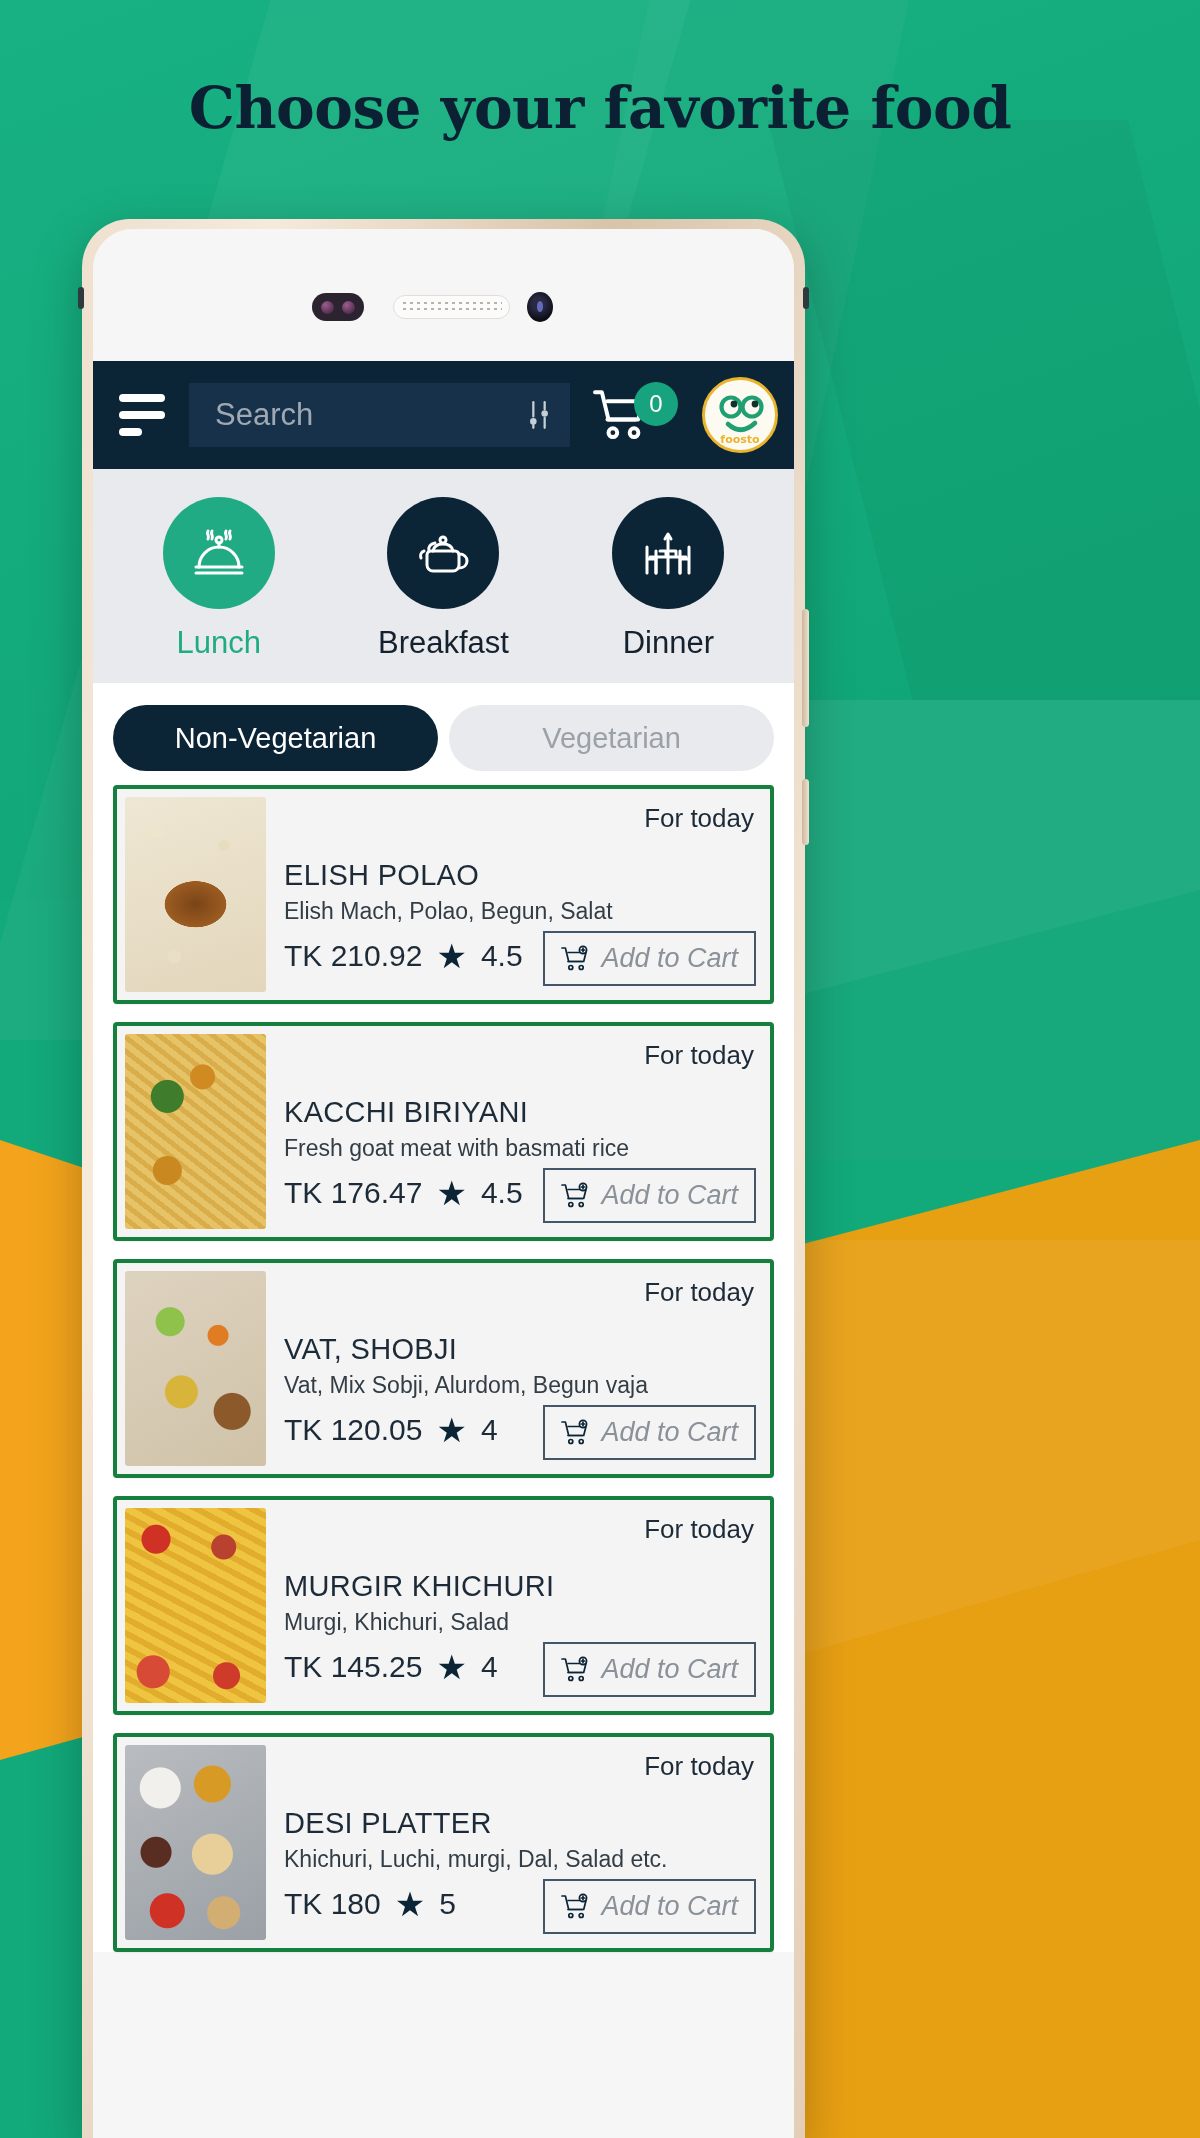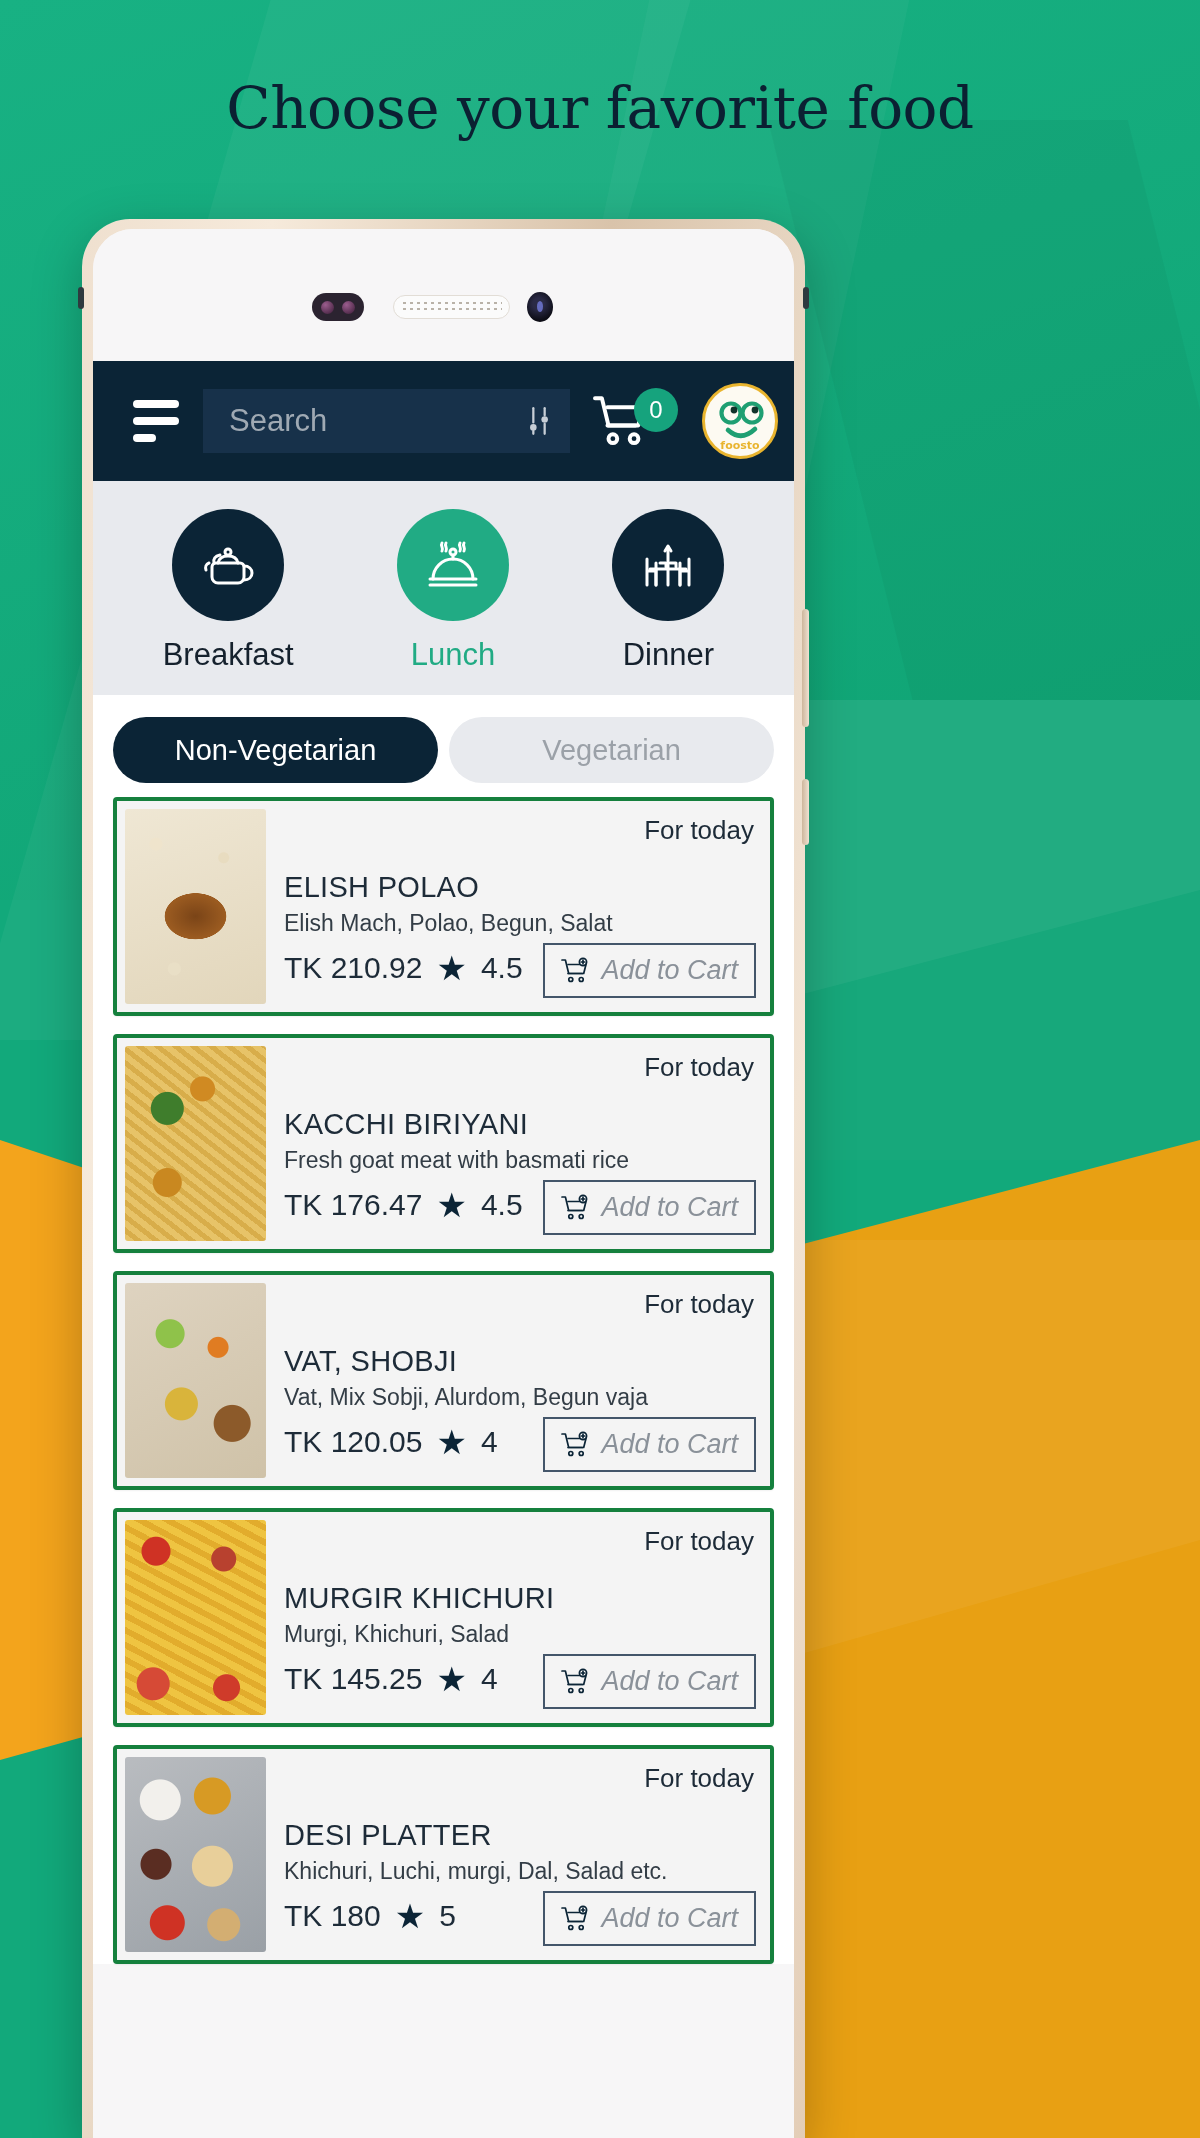--- a/index.html
+++ b/index.html
@@ -65,21 +65,21 @@
     right:0; top:1240px; width:420px; height:420px;
     background:rgba(255,255,255,0.05);
     clip-path:polygon(0 0, 420px 0, 420px 300px, 0 420px);
   }
 
   
   .headline {
     position:absolute; top:74px; left:0; width:1200px;
     text-align:center;
     font-family:"DejaVu Serif", serif;
-    font-weight:normal;
+    font-weight:bold;
     font-size:58px;
     letter-spacing:-0.5px;
     color:#0b2032;
     z-index:6;
   }
 
   
   .phone {
     position:absolute;
     left:82px; top:219px;
@@ -151,23 +151,23 @@
     width:6px; height:11px; border-radius:50%;
     background:rgba(120,130,230,0.75);
   }
 
   
   .app { background:#fff; }
 
   
   .appbar {
     background:#0b2436;
-    height:120px;
+    height:108px;
     display:flex; align-items:center;
-    padding:0 16px 0 32px;
+    padding:0 16px 0 18px;
     gap:12px;
   }
   .hamburger { width:60px; display:flex; flex-direction:column; gap:9px; padding-left:8px; cursor:pointer; }
   .hamburger span { height:8px; border-radius:4px; background:#fff; display:block; }
   .hamburger span:nth-child(1){ width:46px; }
   .hamburger span:nth-child(2){ width:46px; }
   .hamburger span:nth-child(3){ width:23px; }
 
   .searchbox {
     flex:1; height:64px; background:#17314a;
@@ -378,52 +378,52 @@
             <circle cx="26" cy="21" r="3.4" fill="#12332b"></circle>
             <circle cx="47" cy="21" r="3.4" fill="#12332b"></circle>
             <path d="M20 41 Q33 53 47 40" fill="none" stroke="#1f9f72" stroke-width="4.6" stroke-linecap="round"></path>
             <text x="32" y="60" text-anchor="middle" font-family="DejaVu Sans, sans-serif" font-size="11" font-weight="bold" fill="#e9b42e">foosto</text>
           </svg>
         </div>
       </div>
 
       <div class="meals">
 
-        <div class="meal">
-          <div class="meal-circle">
-            <svg viewBox="0 0 64 64" fill="none" stroke="#fff" stroke-width="3" stroke-linecap="round" stroke-linejoin="round">
-              <path d="M20 30h24a4 4 0 0 1 4 4v10a6 6 0 0 1-6 6H22a6 6 0 0 1-6-6V34a4 4 0 0 1 4-4z"></path>
-              <path d="M18 30c-1-4 1-7 6-8"></path>
-              <path d="M22 30c1-5 5-7 10-7s9 2 10 7"></path>
-              <circle cx="32" cy="19" r="3"></circle>
-              <path d="M48 33c5 0 8 3 8 7s-3 7-8 7"></path>
-              <path d="M13 30c-3 1-4 4-3 7"></path>
-            </svg>
-          </div>
-          <div class="meal-label">Breakfast</div>
-        </div>
-
         <div class="meal active">
           <div class="meal-circle">
             <svg viewBox="0 0 64 64" fill="none" stroke="#fff" stroke-width="3" stroke-linecap="round" stroke-linejoin="round">
               <path d="M12 46c0-11 9-20 20-20s20 9 20 20"></path>
               <line x1="9" y1="46" x2="55" y2="46"></line>
               <line x1="9" y1="52" x2="55" y2="52"></line>
               <path d="M32 26v-4"></path>
               <circle cx="32" cy="19" r="3"></circle>
               <path d="M21 10c-2 3 2 5 0 8M25 10c-2 3 2 5 0 8"></path>
               <path d="M39 10c-2 3 2 5 0 8M43 10c-2 3 2 5 0 8"></path>
             </svg>
           </div>
           <div class="meal-label">Lunch</div>
         </div>
 
         <div class="meal">
           <div class="meal-circle">
             <svg viewBox="0 0 64 64" fill="none" stroke="#fff" stroke-width="3" stroke-linecap="round" stroke-linejoin="round">
+              <path d="M20 30h24a4 4 0 0 1 4 4v10a6 6 0 0 1-6 6H22a6 6 0 0 1-6-6V34a4 4 0 0 1 4-4z"></path>
+              <path d="M18 30c-1-4 1-7 6-8"></path>
+              <path d="M22 30c1-5 5-7 10-7s9 2 10 7"></path>
+              <circle cx="32" cy="19" r="3"></circle>
+              <path d="M48 33c5 0 8 3 8 7s-3 7-8 7"></path>
+              <path d="M13 30c-3 1-4 4-3 7"></path>
+            </svg>
+          </div>
+          <div class="meal-label">Breakfast</div>
+        </div>
+
+        <div class="meal">
+          <div class="meal-circle">
+            <svg viewBox="0 0 64 64" fill="none" stroke="#fff" stroke-width="3" stroke-linecap="round" stroke-linejoin="round">
               <line x1="14" y1="36" x2="50" y2="36"></line>
               <line x1="32" y1="14" x2="32" y2="52"></line>
               <path d="M29 18l3-5 3 5"></path>
               <path d="M20 52V36M44 52V36"></path>
               <path d="M24 30h6v4M34 30h6v4"></path>
               <path d="M11 26v26M11 38h9M20 30v22"></path>
               <path d="M53 26v26M53 38h-9M44 30v22"></path>
             </svg>
           </div>
           <div class="meal-label">Dinner</div>

